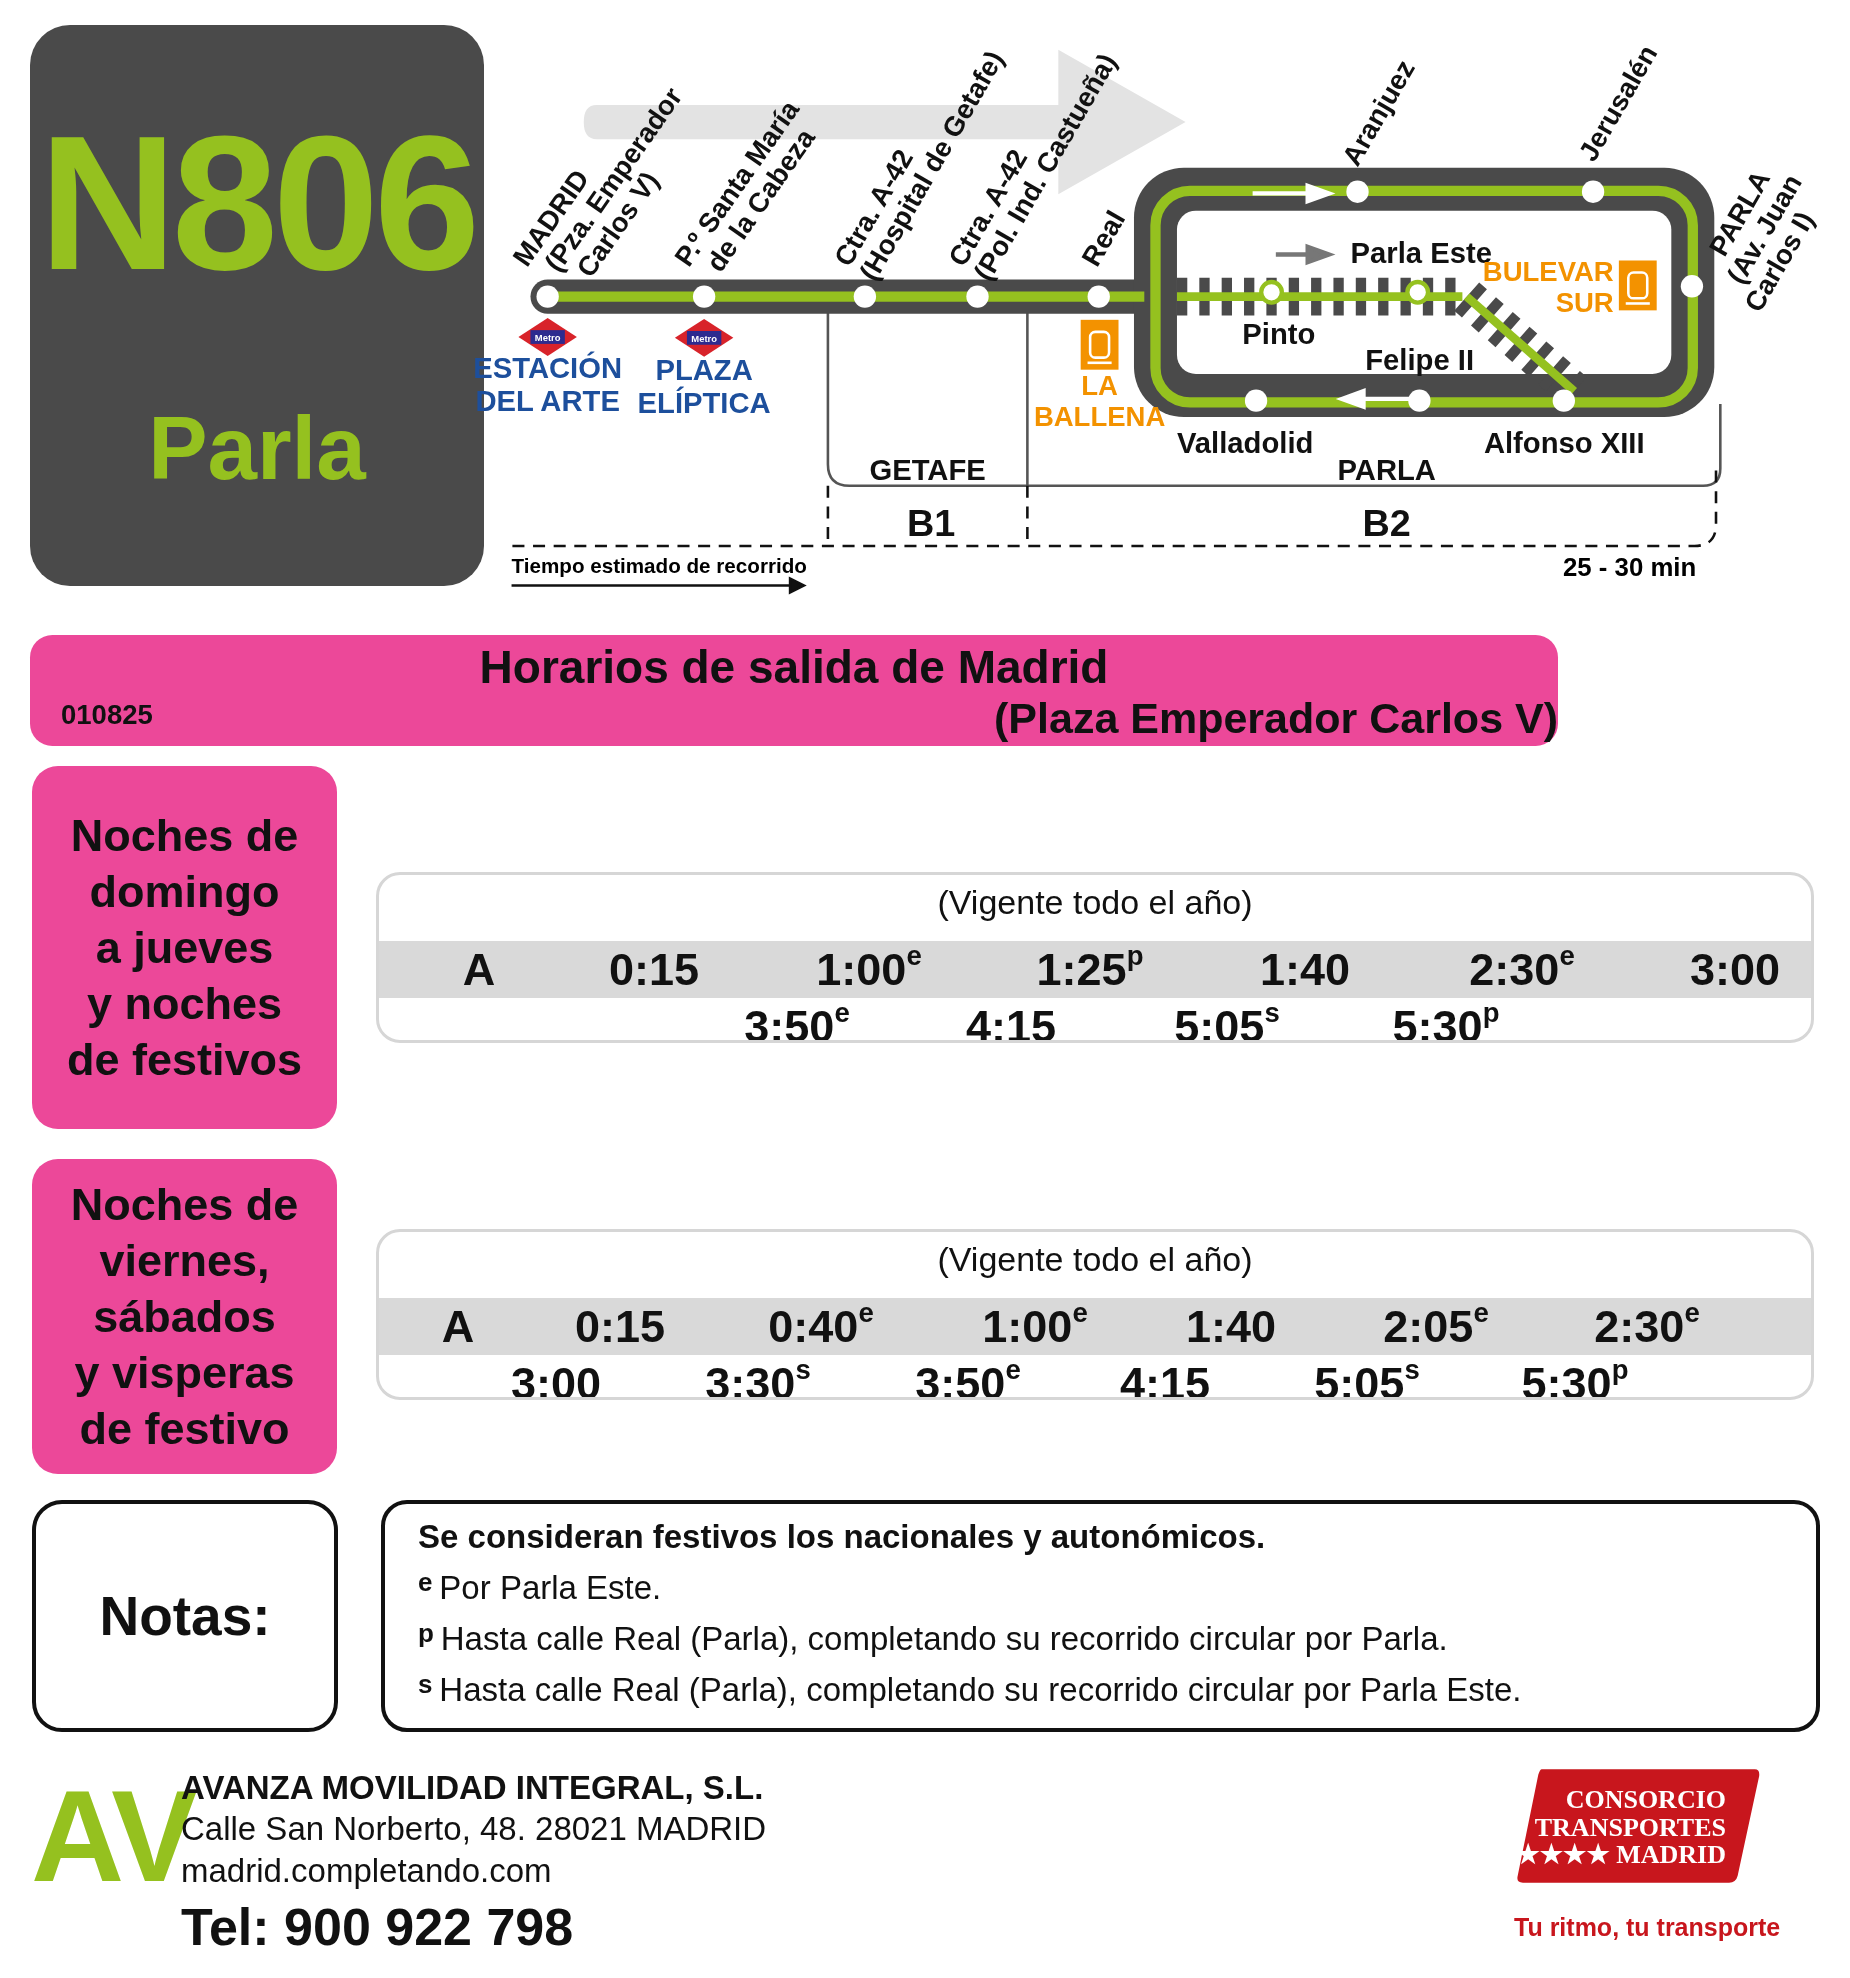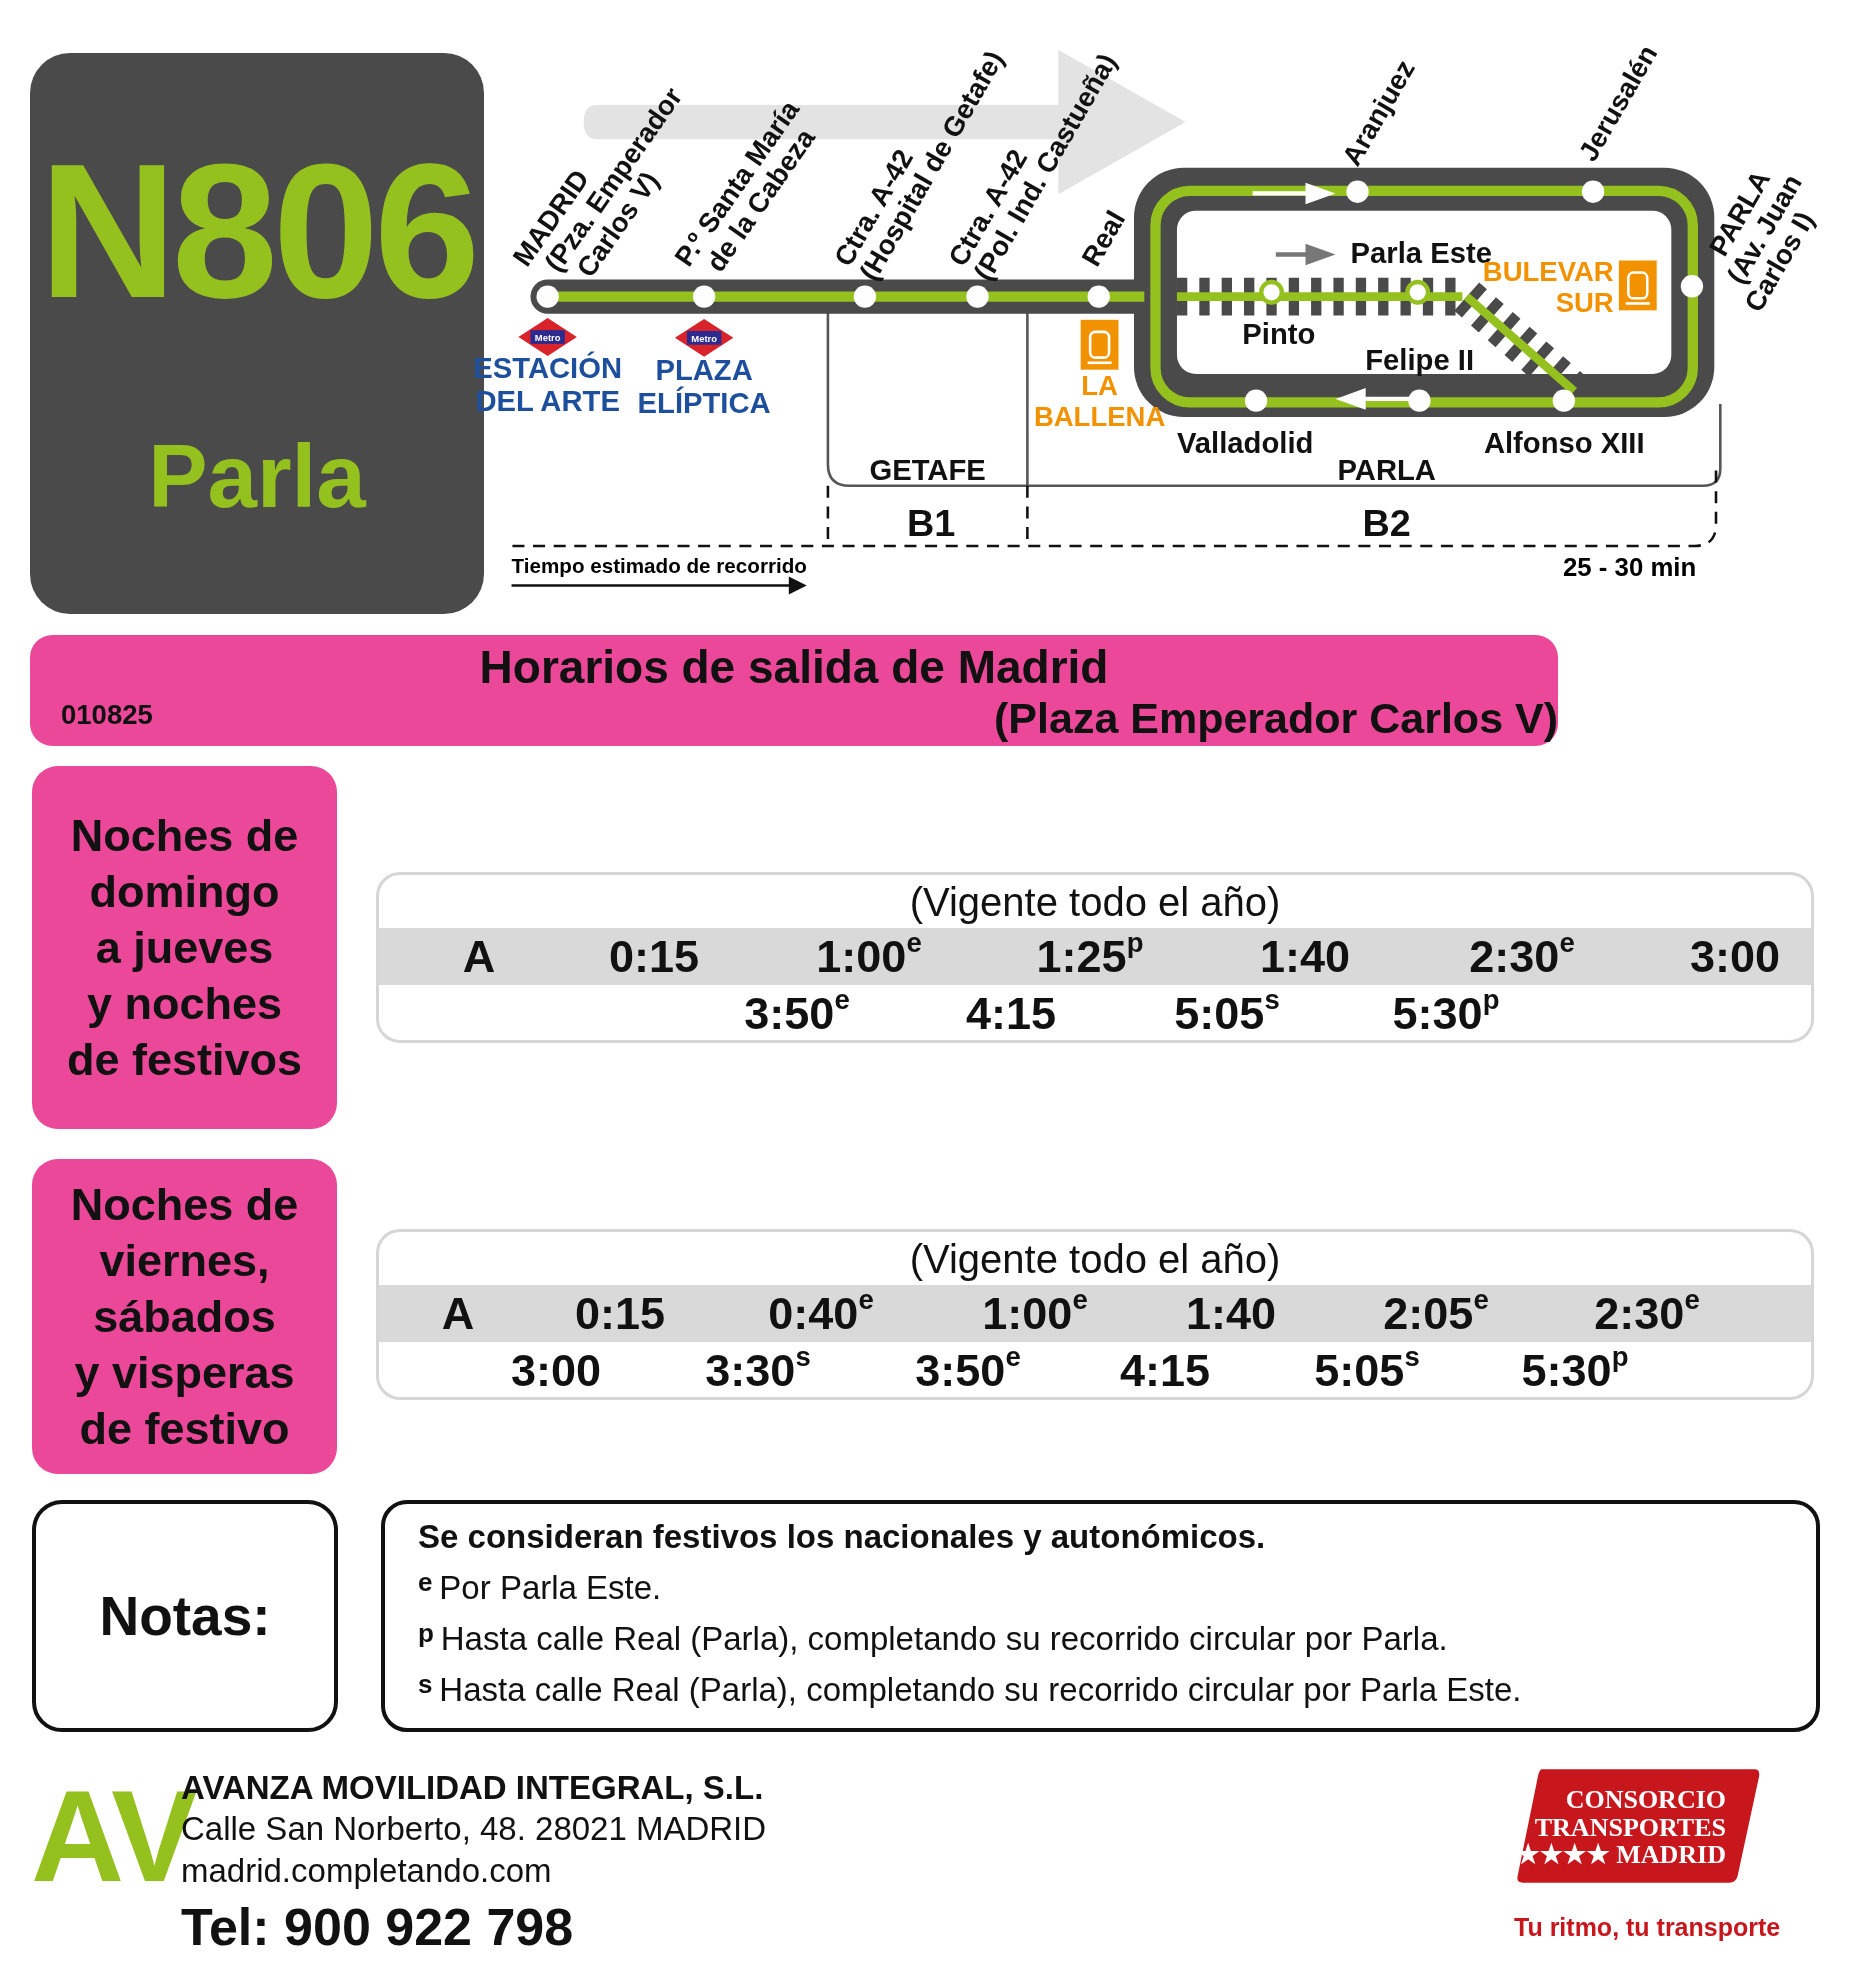--- a/index.html
+++ b/index.html
@@ -1,28 +1,28 @@
 <!DOCTYPE html>
 <html style="font-size:13.8px"><head>
 <meta charset="utf-8">
 <style>
   html,body{margin:0;padding:0;background:#fff;}
   body{width:1851px;height:1979px;position:relative;overflow:hidden;font-family:"Liberation Sans",sans-serif;color:#111;}
   .abs{position:absolute;}
-  .badge{left:30px;top:53px;width:454px;height:561px;background:#4a4a4a;border-radius:40px;}
+  .badge{left:30px;top:25px;width:454px;height:561px;background:#4a4a4a;border-radius:40px;}
   .badge .num{position:absolute;left:0;right:0;top:82px;text-align:center;font-size:191px;font-weight:bold;color:#95c11f;letter-spacing:-5.2px;line-height:1;}
   .badge .dest{position:absolute;left:0;right:0;top:379px;text-align:center;font-size:89px;font-weight:bold;color:#95c11f;line-height:1;}
   svg text{font-family:"Liberation Sans",sans-serif;}
   .hdr{left:30px;top:635px;width:1528px;height:111px;background:#ec4899;border-radius:22.4px;}
   .hdr .t1{position:absolute;left:0;right:0;top:5.2px;text-align:center;font-size:46px;font-weight:bold;}
   .hdr .t2{position:absolute;left:0;right:0;top:59px;text-align:right;font-size:43px;font-weight:bold;}
   .hdr .code{position:absolute;left:31px;top:64px;font-size:27.5px;font-weight:bold;}
   .daybox{left:32px;width:305px;background:#ec4899;border-radius:26px;display:flex;align-items:center;justify-content:center;text-align:center;font-weight:bold;font-size:45px;line-height:56px;}
   .tbl{left:376px;width:1438px;height:171px;border:3.4px solid #d6d6d6;border-radius:24px;background:#fff;overflow:hidden;box-sizing:border-box;}
-  .tbl .vig{height:53px;text-align:center;font-size:40px;line-height:55px;}
+  .tbl .vig{height:66px;text-align:center;font-size:34px;line-height:55px;}
   .tbl .row{height:57px;display:flex;align-items:center;font-size:45px;font-weight:bold;}
   .tbl .row.shade{background:#d9d9d9;}
   .tbl .cell{position:absolute;transform:translateX(-50%);white-space:nowrap;}
   .tbl sup{font-size:27.5px;vertical-align:top;position:relative;top:-3.4px;}
   .notes-label{left:32px;top:1500px;width:306px;height:232px;border:4.3px solid #111;border-radius:30px;box-sizing:border-box;display:flex;align-items:center;justify-content:center;font-size:55px;font-weight:bold;}
   .notes{left:381px;top:1500px;width:1439px;height:232px;border:4.3px solid #111;border-radius:26px;box-sizing:border-box;padding:7px 33px;font-size:33px;line-height:51px;}
   .notes .head{font-weight:bold;}
   .notes sup{font-size:26px;font-weight:bold;vertical-align:top;position:relative;top:-5.2px;margin-right:6.9px;}
   .av{left:31px;top:1772px;font-size:129px;font-weight:bold;color:#95c11f;line-height:1;letter-spacing:-3.4px;text-align:right;}
   .company{left:181px;top:1769px;font-size:33px;font-weight:bold;}

